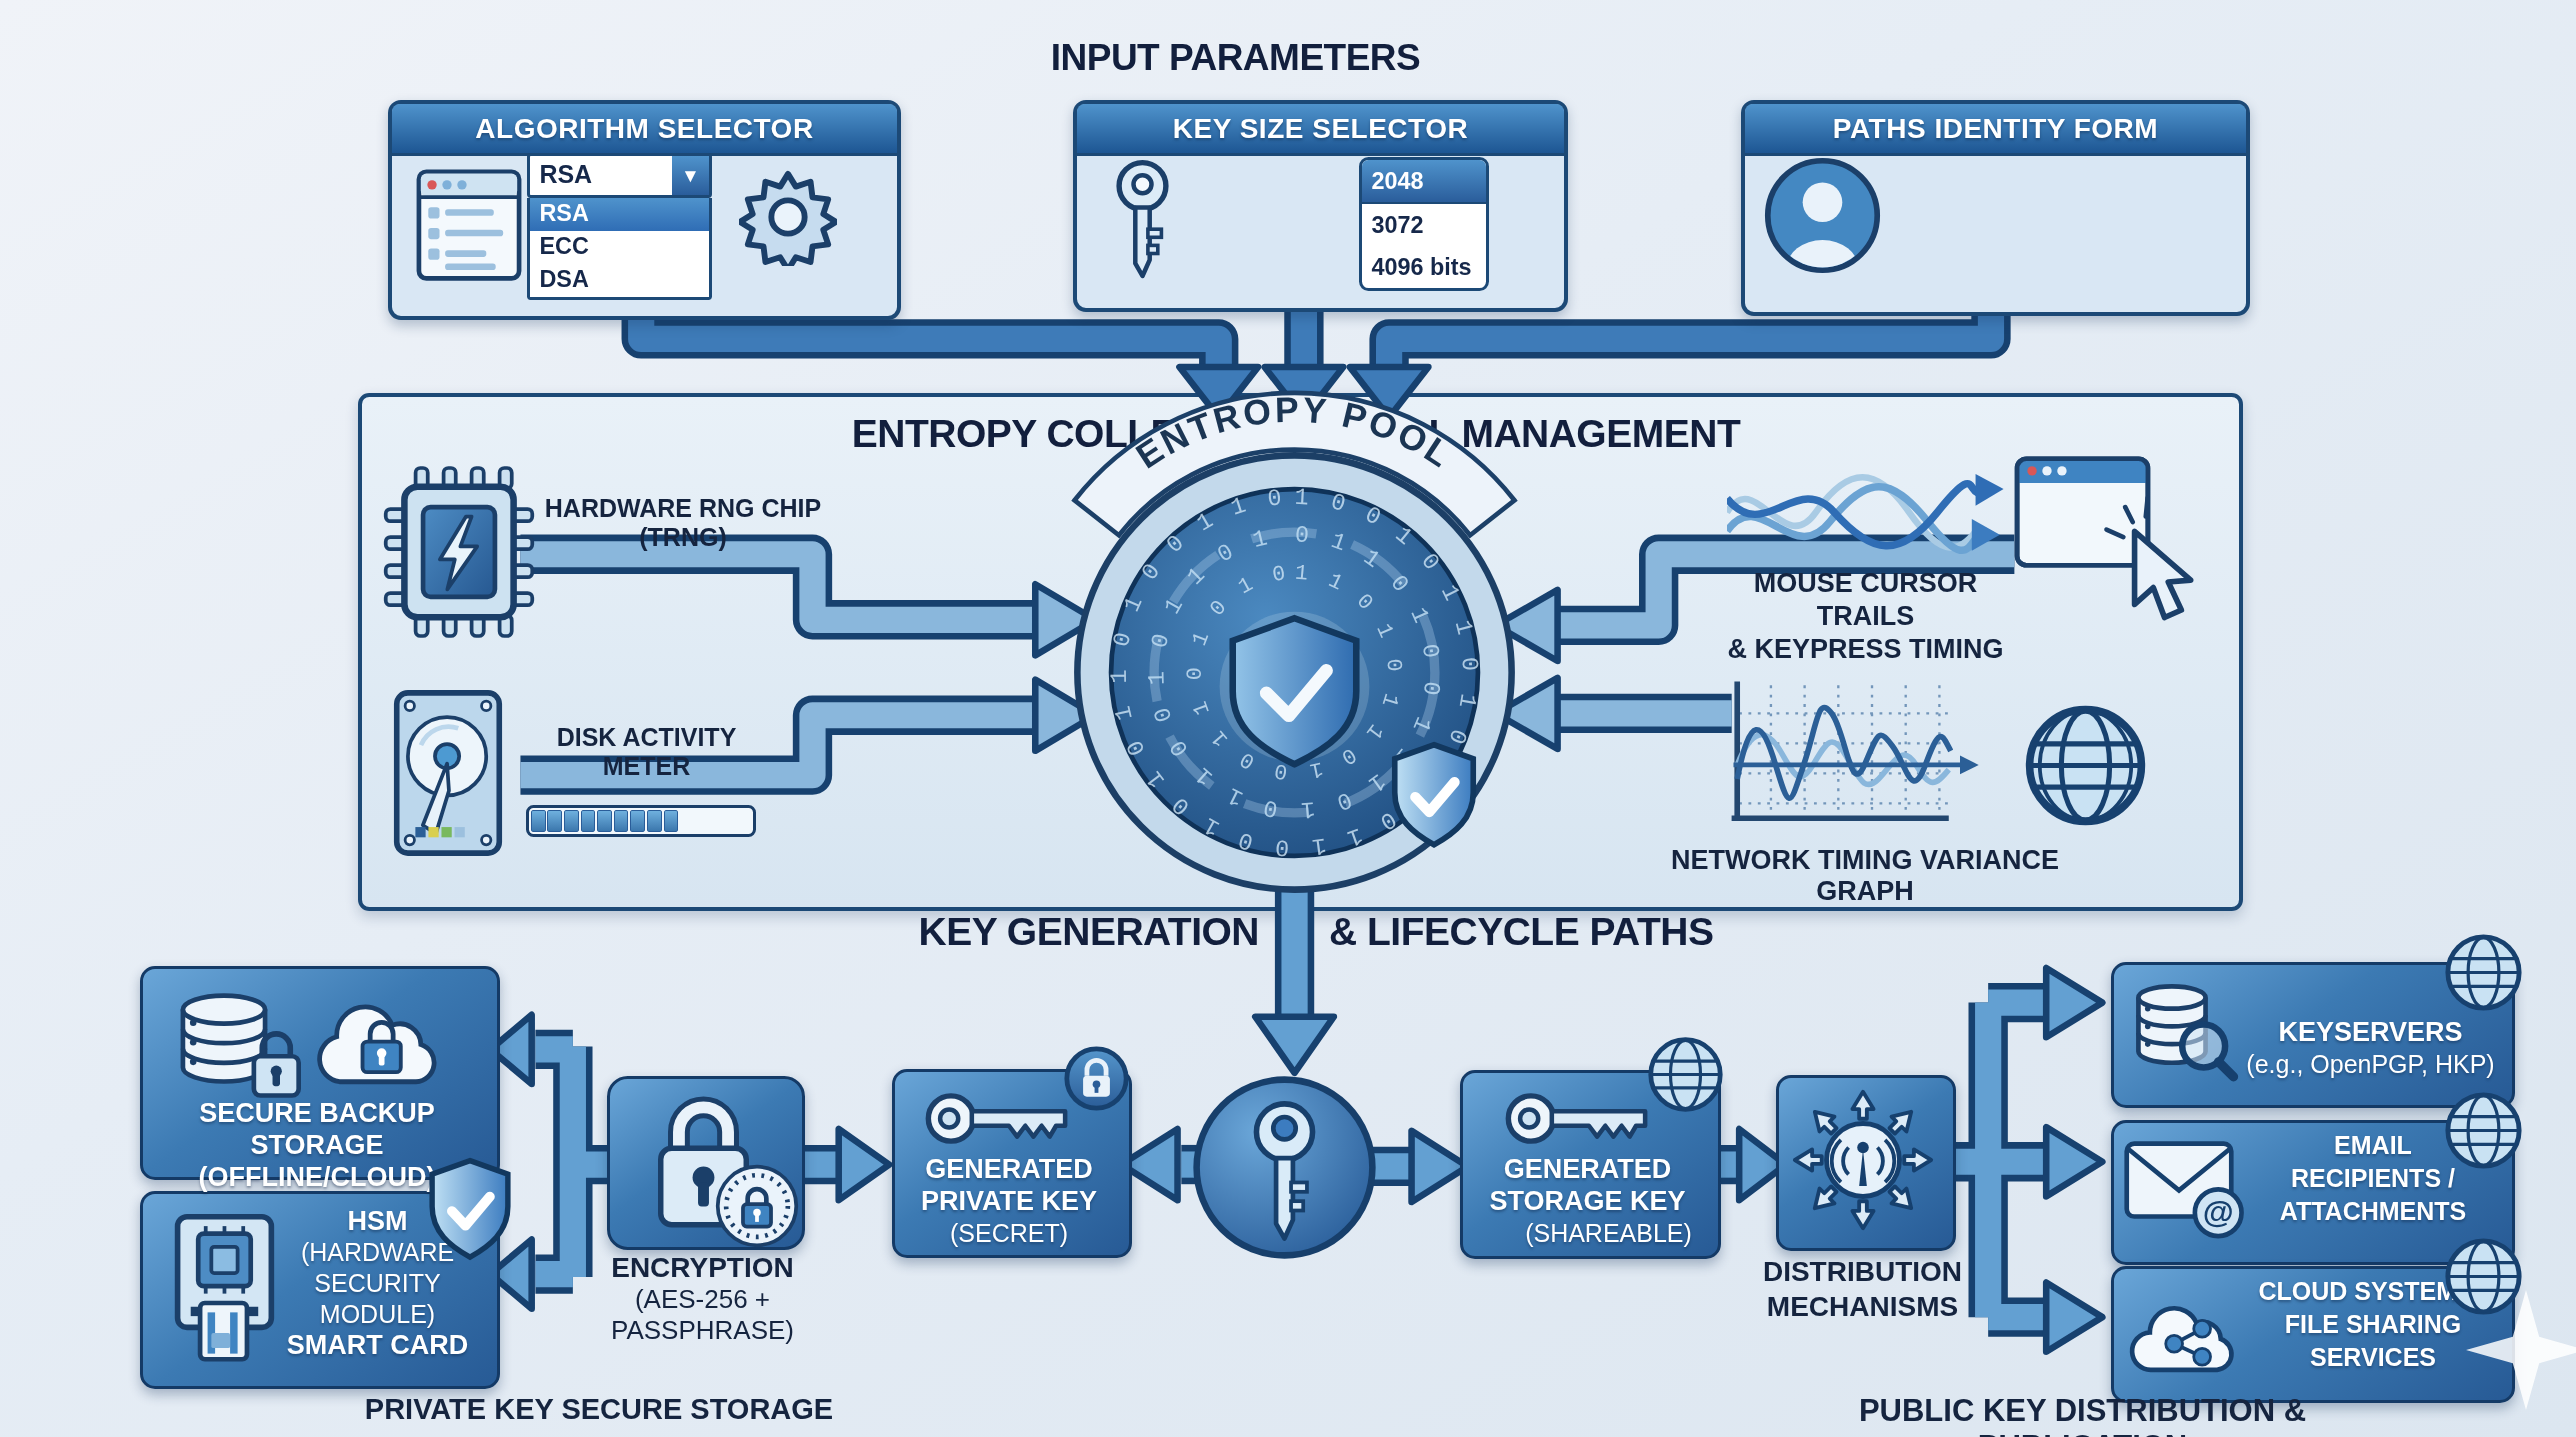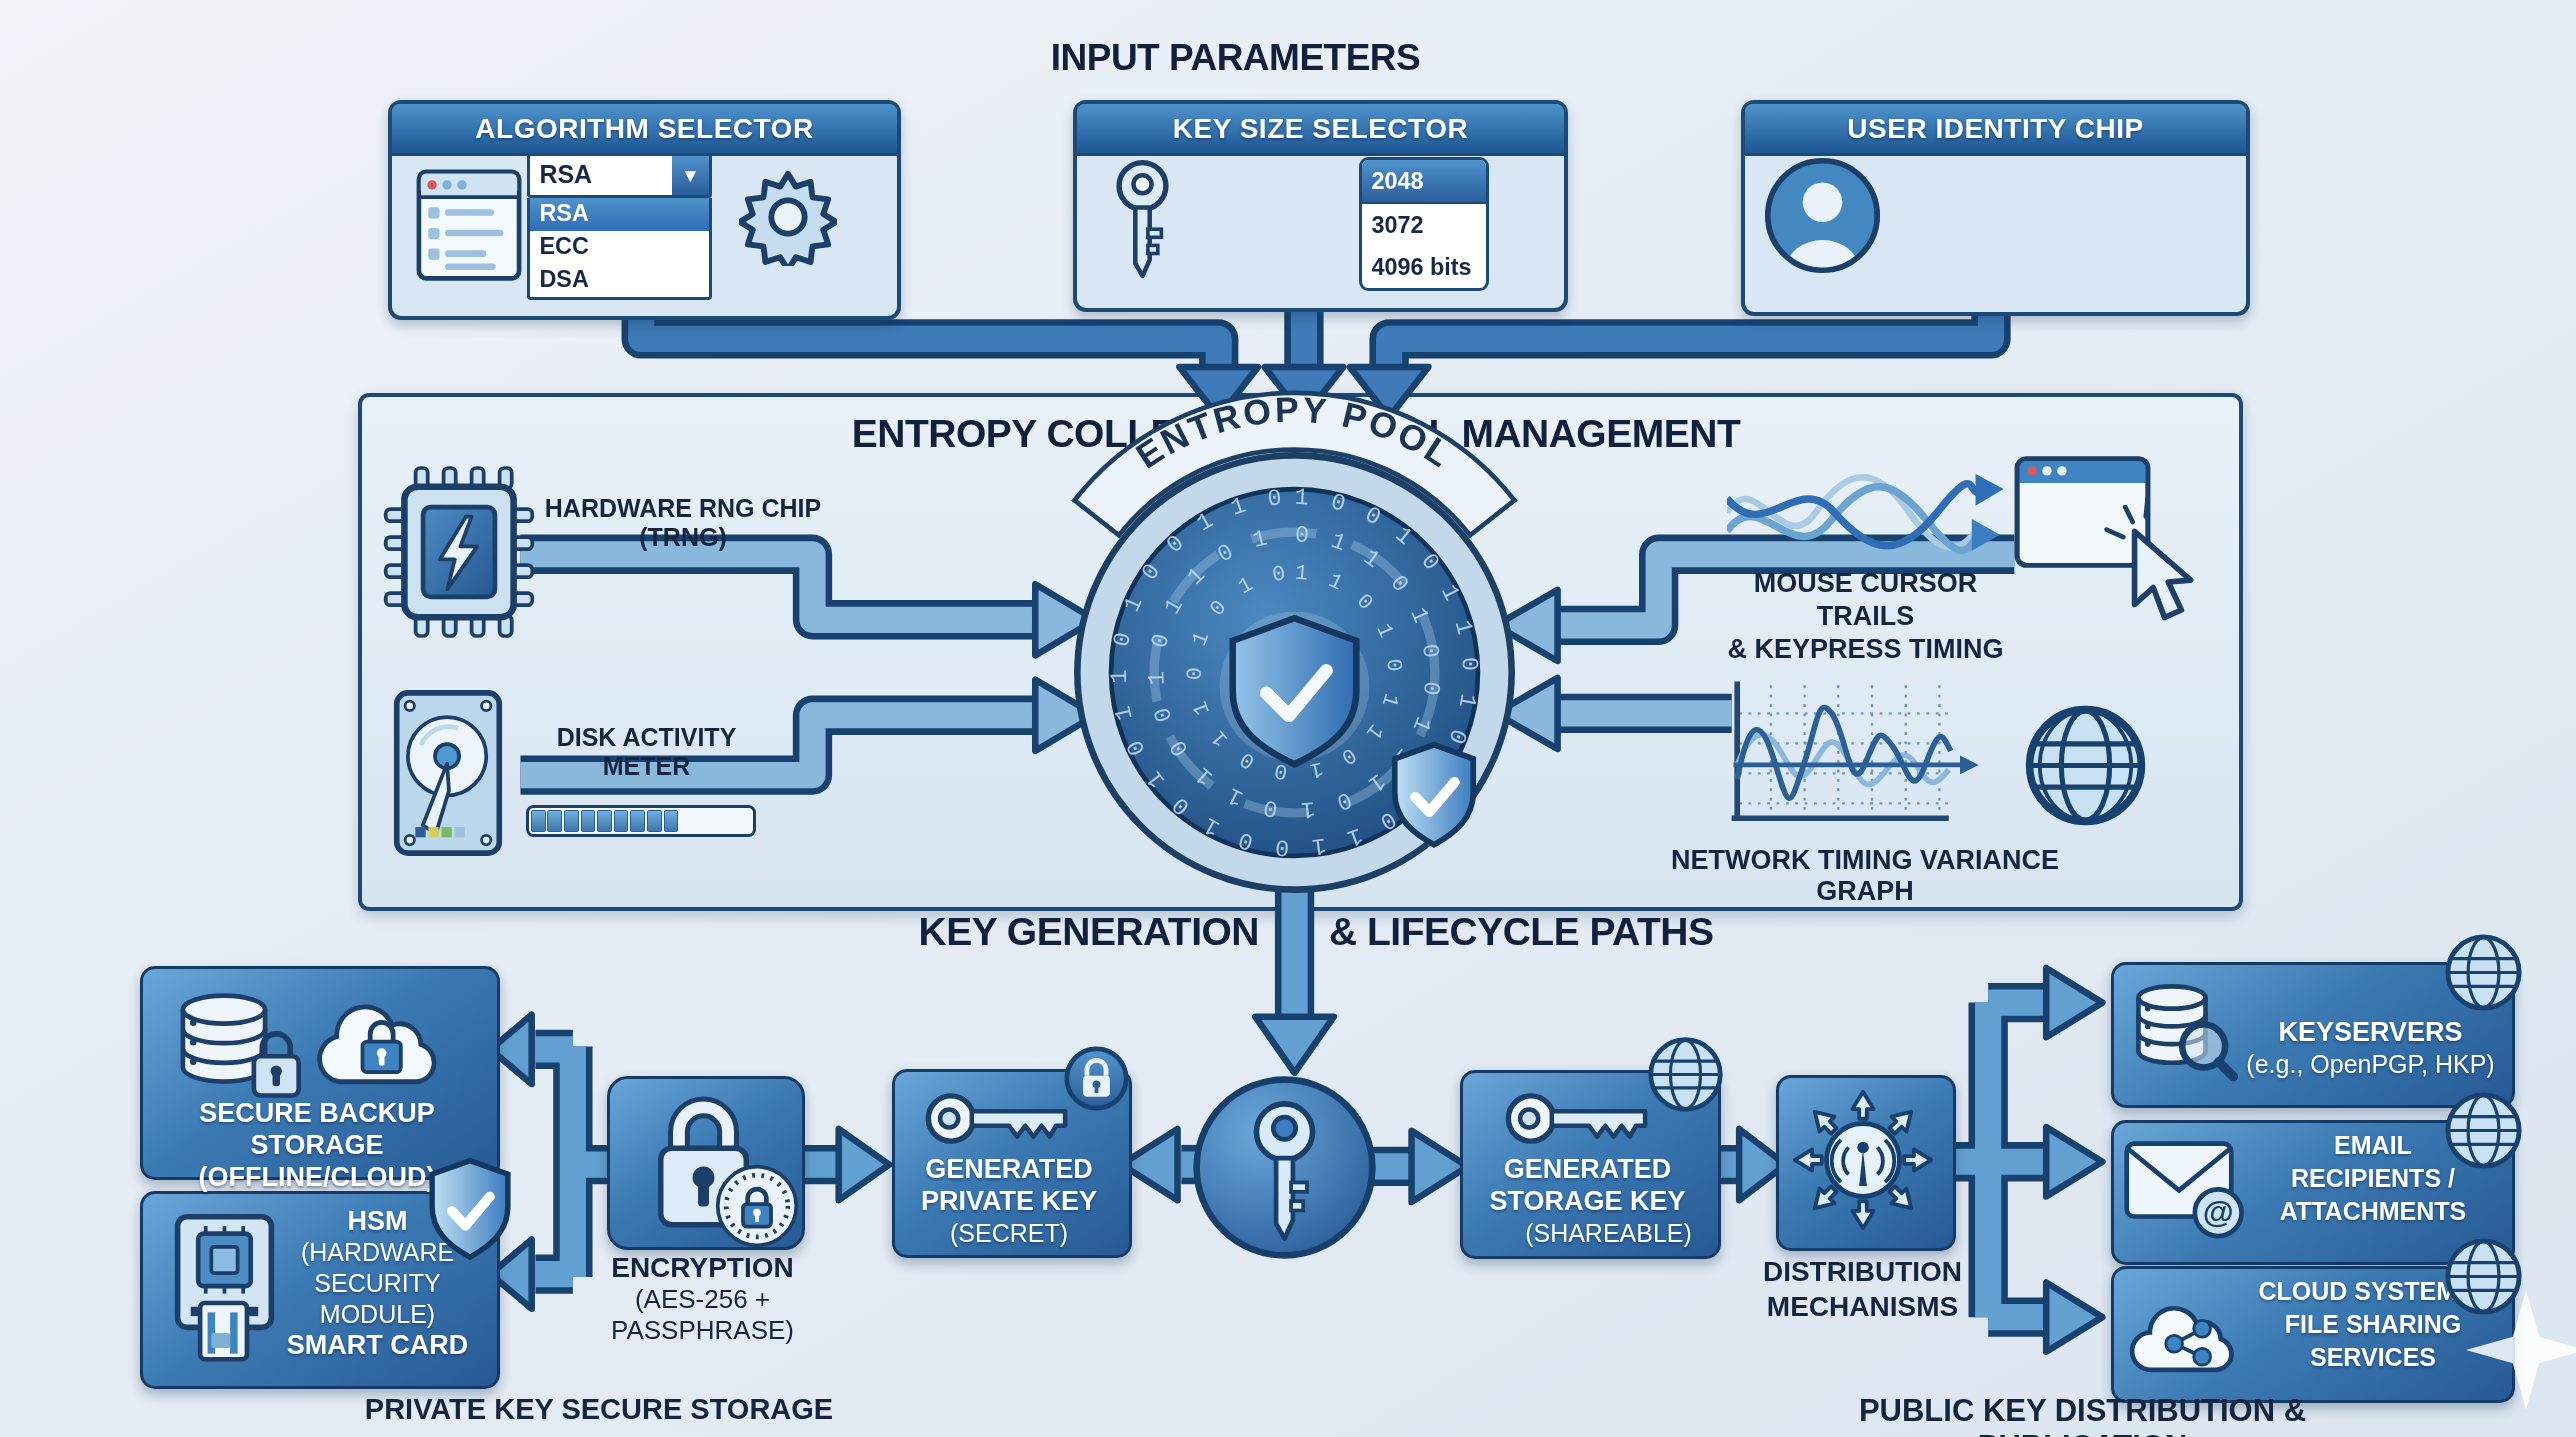--- a/index.html
+++ b/index.html
@@ -207,21 +207,21 @@
       </div>
       <div class="knob" style="left:97px;"></div>
   </div>
   <div class="vals" style="left:1359px;top:157px;z-index:4;">
     <div class="val sel">2048</div>
     <div class="val">3072</div>
     <div class="val">4096 bits</div>
   </div>
 
   <div class="abs inbox" style="left:1741px;top:100px;width:501px;height:208px;">
-    <div class="hdr">USER IDENTITY CHIP</div>
+    <div class="hdr">PATHS IDENTITY FORM</div>
   </div>
   <svg class="abs" style="left:1764px;top:157px;z-index:4;" width="117" height="117" viewBox="0 0 124 124">
     <defs>
         <clipPath id="avclip">
           <circle cx="62" cy="62" r="55"></circle>
         </clipPath>
       </defs>
     <circle cx="62" cy="62" r="58" fill="#4488c2" stroke="#1b3f69" stroke-width="6"></circle>
     <g clip-path="url(#avclip)">
       <circle cx="62" cy="48" r="21" fill="#e9f2fa"></circle>

